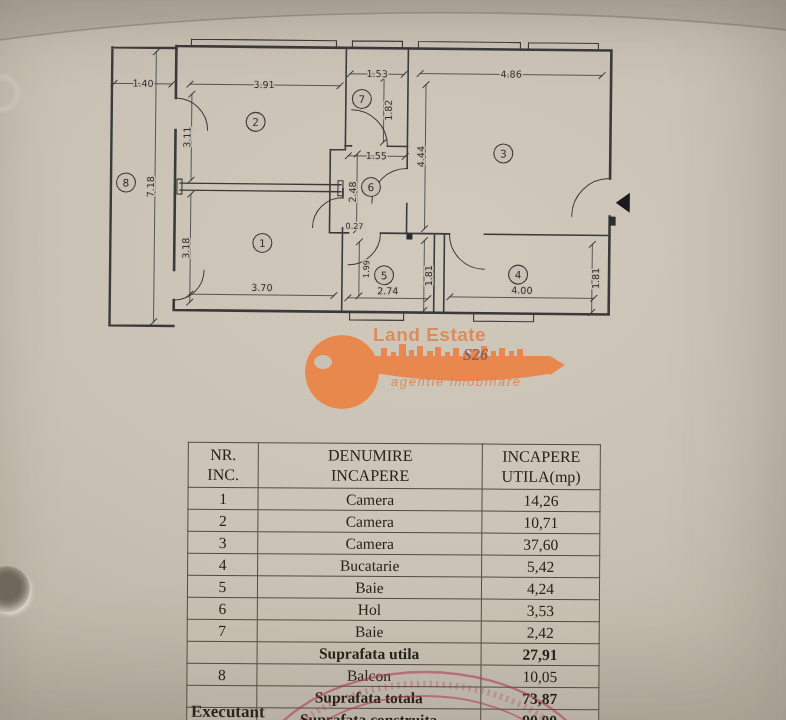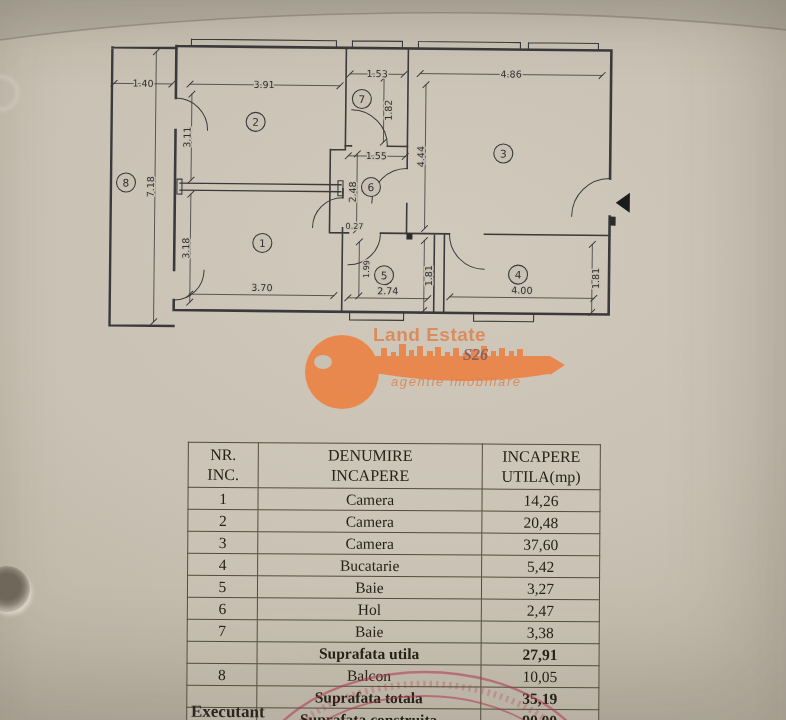--- a/index.html
+++ b/index.html
@@ -212,61 +212,61 @@
         </td>
       </tr>
       <tr>
           <td>1</td>
           <td class="nm">Camera</td>
           <td class="ar">14,26</td>
         </tr>
       <tr>
           <td>2</td>
           <td class="nm">Camera</td>
-          <td class="ar">20,48</td>
+          <td class="ar">10,71</td>
         </tr>
       <tr>
           <td>3</td>
           <td class="nm">Camera</td>
           <td class="ar">37,60</td>
         </tr>
       <tr>
           <td>4</td>
           <td class="nm">Bucatarie</td>
           <td class="ar">5,42</td>
         </tr>
       <tr>
           <td>5</td>
           <td class="nm">Baie</td>
-          <td class="ar">3,27</td>
+          <td class="ar">4,24</td>
         </tr>
       <tr>
           <td>6</td>
           <td class="nm">Hol</td>
-          <td class="ar">2,47</td>
+          <td class="ar">3,53</td>
         </tr>
       <tr>
           <td>7</td>
           <td class="nm">Baie</td>
-          <td class="ar">3,38</td>
+          <td class="ar">2,42</td>
         </tr>
       <tr class="sum">
           <td></td>
           <td class="nm">Suprafata utila</td>
           <td class="ar">27,91</td>
         </tr>
       <tr>
           <td>8</td>
           <td class="nm">Balcon</td>
           <td class="ar">10,05</td>
         </tr>
       <tr class="sum">
           <td></td>
           <td class="nm">Suprafata totala</td>
-          <td class="ar">35,19</td>
+          <td class="ar">73,87</td>
         </tr>
       <tr class="sum">
           <td></td>
           <td class="nm">Suprafata construita</td>
           <td class="ar">90,00</td>
         </tr>
     </tbody>
   </table>
 
   <div class="executant">Executant</div>

